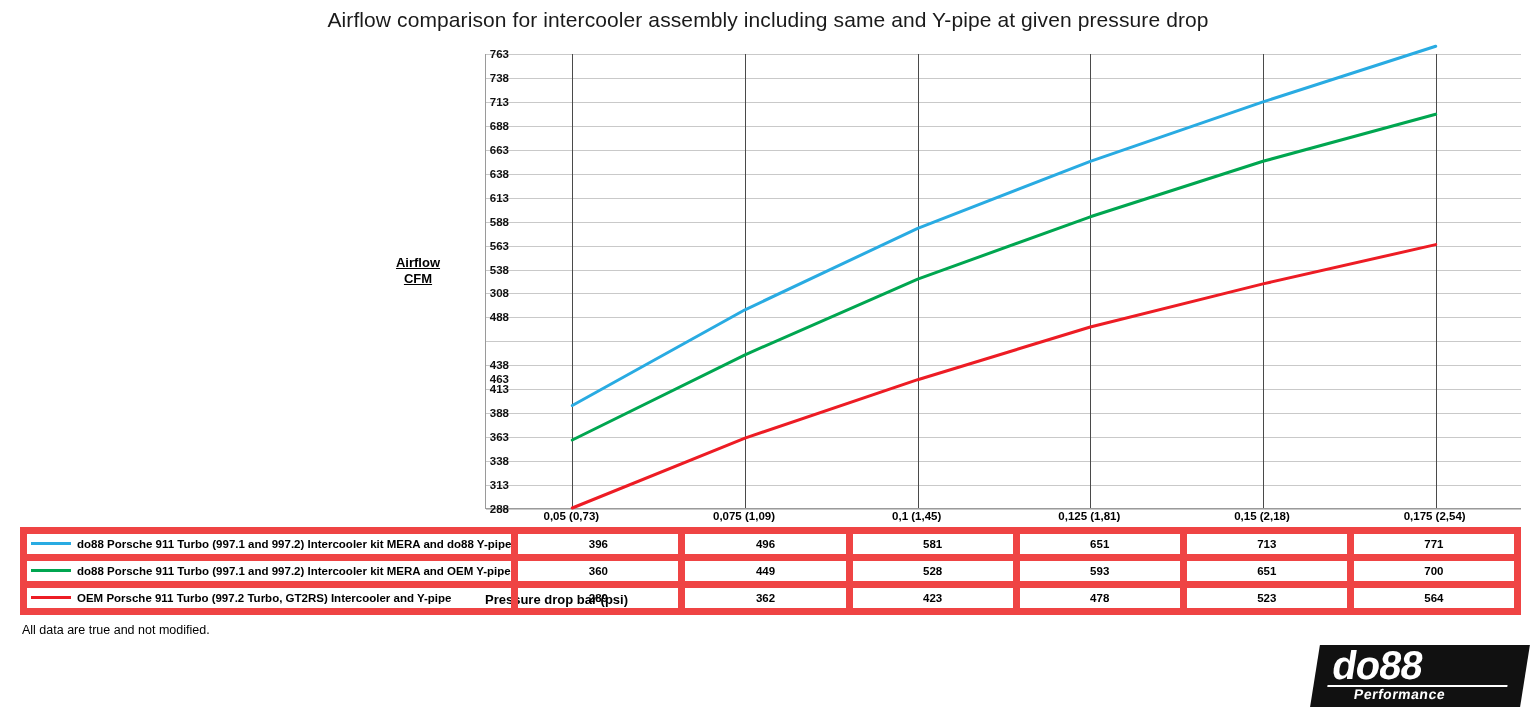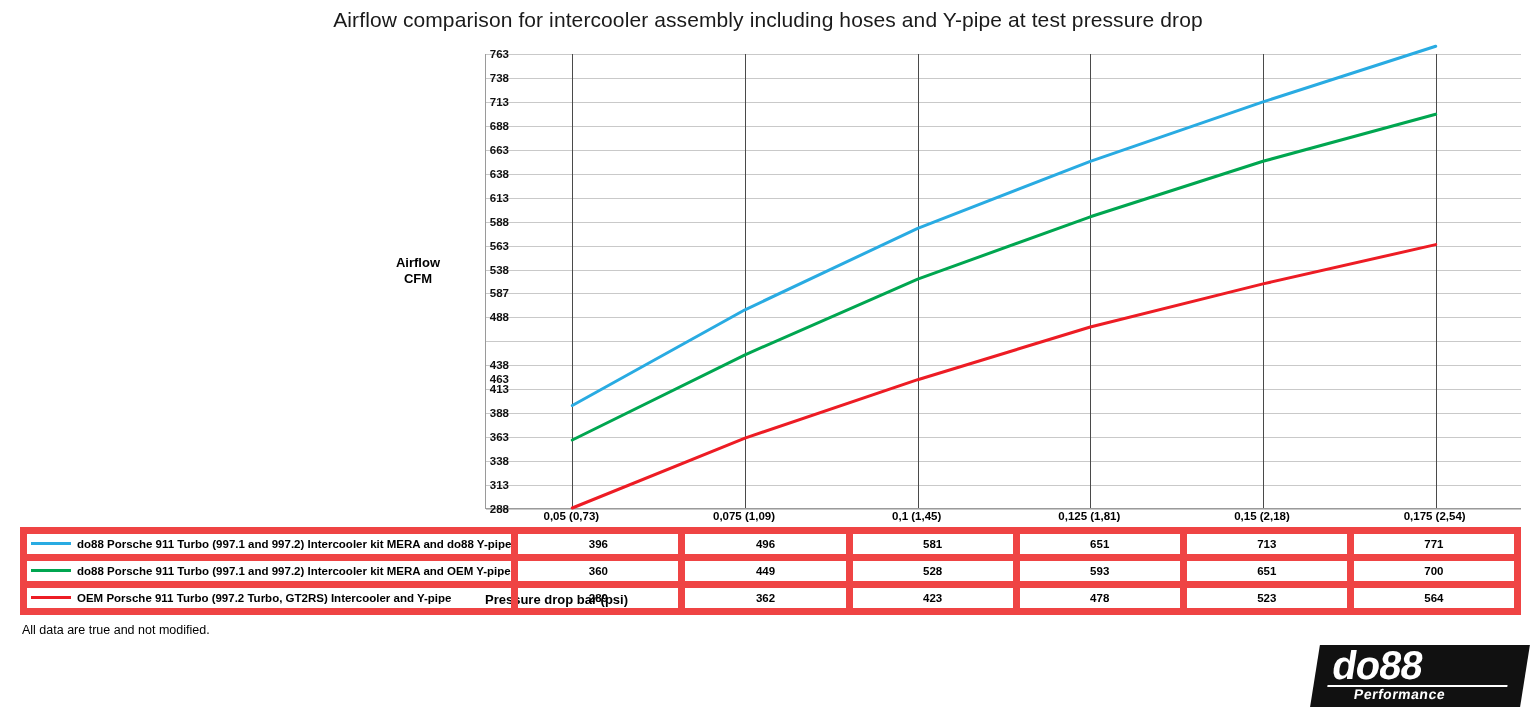--- a/index.html
+++ b/index.html
@@ -43,20 +43,21 @@
     white-space:nowrap;
   }
   #ylabel{
     position:absolute;
     left:378px;top:255px;
     width:80px;
     text-align:center;
     font-size:13px;
     font-weight:bold;
     line-height:16px;
+    text-decoration:underline;
   }
   #xlabel{
     position:absolute;
     left:485px;top:592px;width:1036px;
     text-align:left;
     font-size:13px;
     font-weight:bold;
   }
   .xtick{
     position:absolute;
@@ -139,21 +140,21 @@
     font-size:14px;font-weight:bold;color:#fff;
     letter-spacing:.5px;
   }
   #do88 .rule{
     position:absolute;left:14px;top:40px;width:180px;height:2px;background:#fff;
   }
 </style>
 </head>
 <body>
 
-<div class="title">Airflow comparison for intercooler assembly including hoses and Y-pipe at test pressure drop</div>
+<div class="title">Airflow comparison for intercooler assembly including same and Y-pipe at given pressure drop</div>
 
 <div id="ylabel">
   <div>Airflow</div>
   <div>CFM</div>
 </div>
 
 <div id="plot">
   <div id="grid">
       <div class="gl" style="top: 455px;"></div>
       <div class="gl" style="top: 431.053px;"></div>
@@ -189,21 +190,21 @@
     </svg>
 <div class="ytick" style="top: 455px;">288</div>
     <div class="ytick" style="top: 431.053px;">313</div>
     <div class="ytick" style="top: 407.105px;">338</div>
     <div class="ytick" style="top: 383.158px;">363</div>
     <div class="ytick" style="top: 359.211px;">388</div>
     <div class="ytick" style="top: 335.263px;">413</div>
     <div class="ytick" style="top: 311.316px;">438</div>
     <div class="ytick" style="top: 287.368px; margin-top: 38px;">463</div>
     <div class="ytick" style="top: 263.421px;">488</div>
-    <div class="ytick" style="top: 239.474px;">587</div>
+    <div class="ytick" style="top: 239.474px;">308</div>
     <div class="ytick" style="top: 215.526px;">538</div>
     <div class="ytick" style="top: 191.579px;">563</div>
     <div class="ytick" style="top: 167.632px;">588</div>
     <div class="ytick" style="top: 143.684px;">613</div>
     <div class="ytick" style="top: 119.737px;">638</div>
     <div class="ytick" style="top: 95.7895px;">663</div>
     <div class="ytick" style="top: 71.8421px;">688</div>
     <div class="ytick" style="top: 47.8947px;">713</div>
     <div class="ytick" style="top: 23.9474px;">738</div>
     <div class="ytick" style="top: 0px;">763</div>

